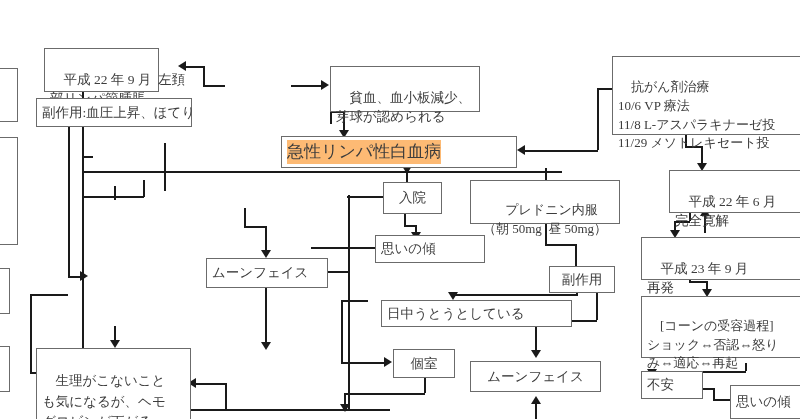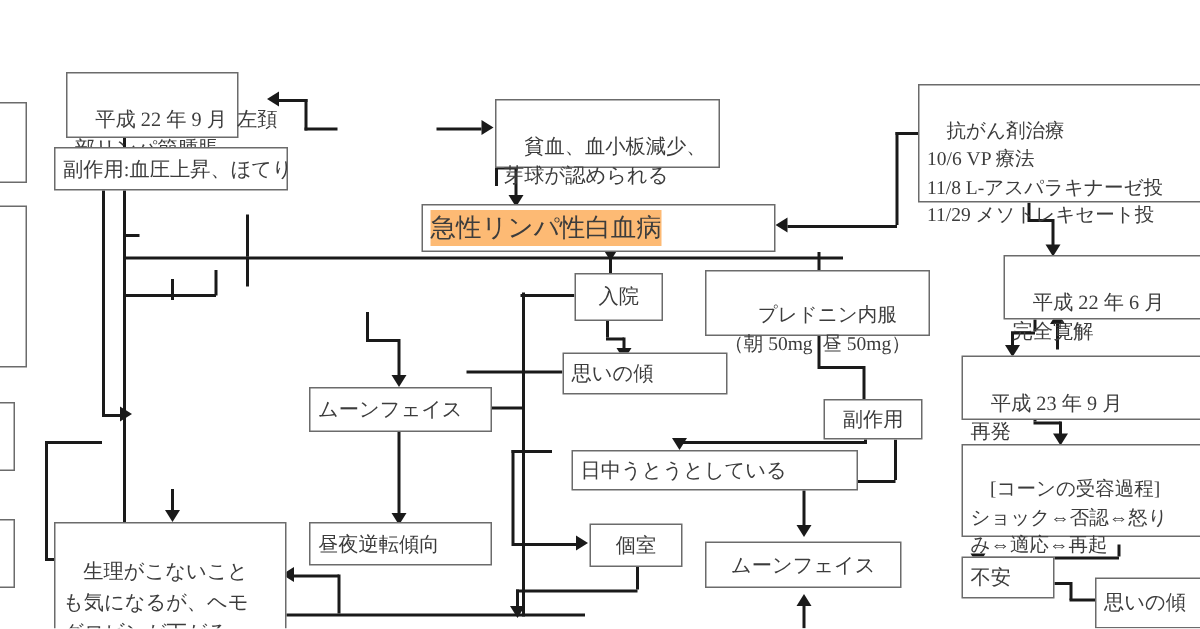--- a/index.html
+++ b/index.html
@@ -241,23 +241,20 @@
   </div>
 
   <div class="box c" style="left:365px;top:300px;width:191px;height:27px;margin-left:16px;">
     <span>日中うとうとしている</span>
   </div>
 
   <div class="box ctr" style="left:549px;top:266px;width:66px;height:27px;">
     <span>副作用</span>
   </div>
 
-  <div class="box c" style="left:206px;top:348px;width:122px;height:29px;">
-    <span>昼夜逆転傾向</span>
-  </div>
 
   <div class="box ctr" style="left:393px;top:349px;width:62px;height:29px;">
     <span>個室</span>
   </div>
 
   <div class="box ctr" style="left:470px;top:361px;width:131px;height:31px;">
     <span>ムーンフェイス</span>
   </div>
 
   <div class="box vtop" style="left:36px;top:348px;width:155px;height:80px;font-size:13.5px;line-height:1.5;">

